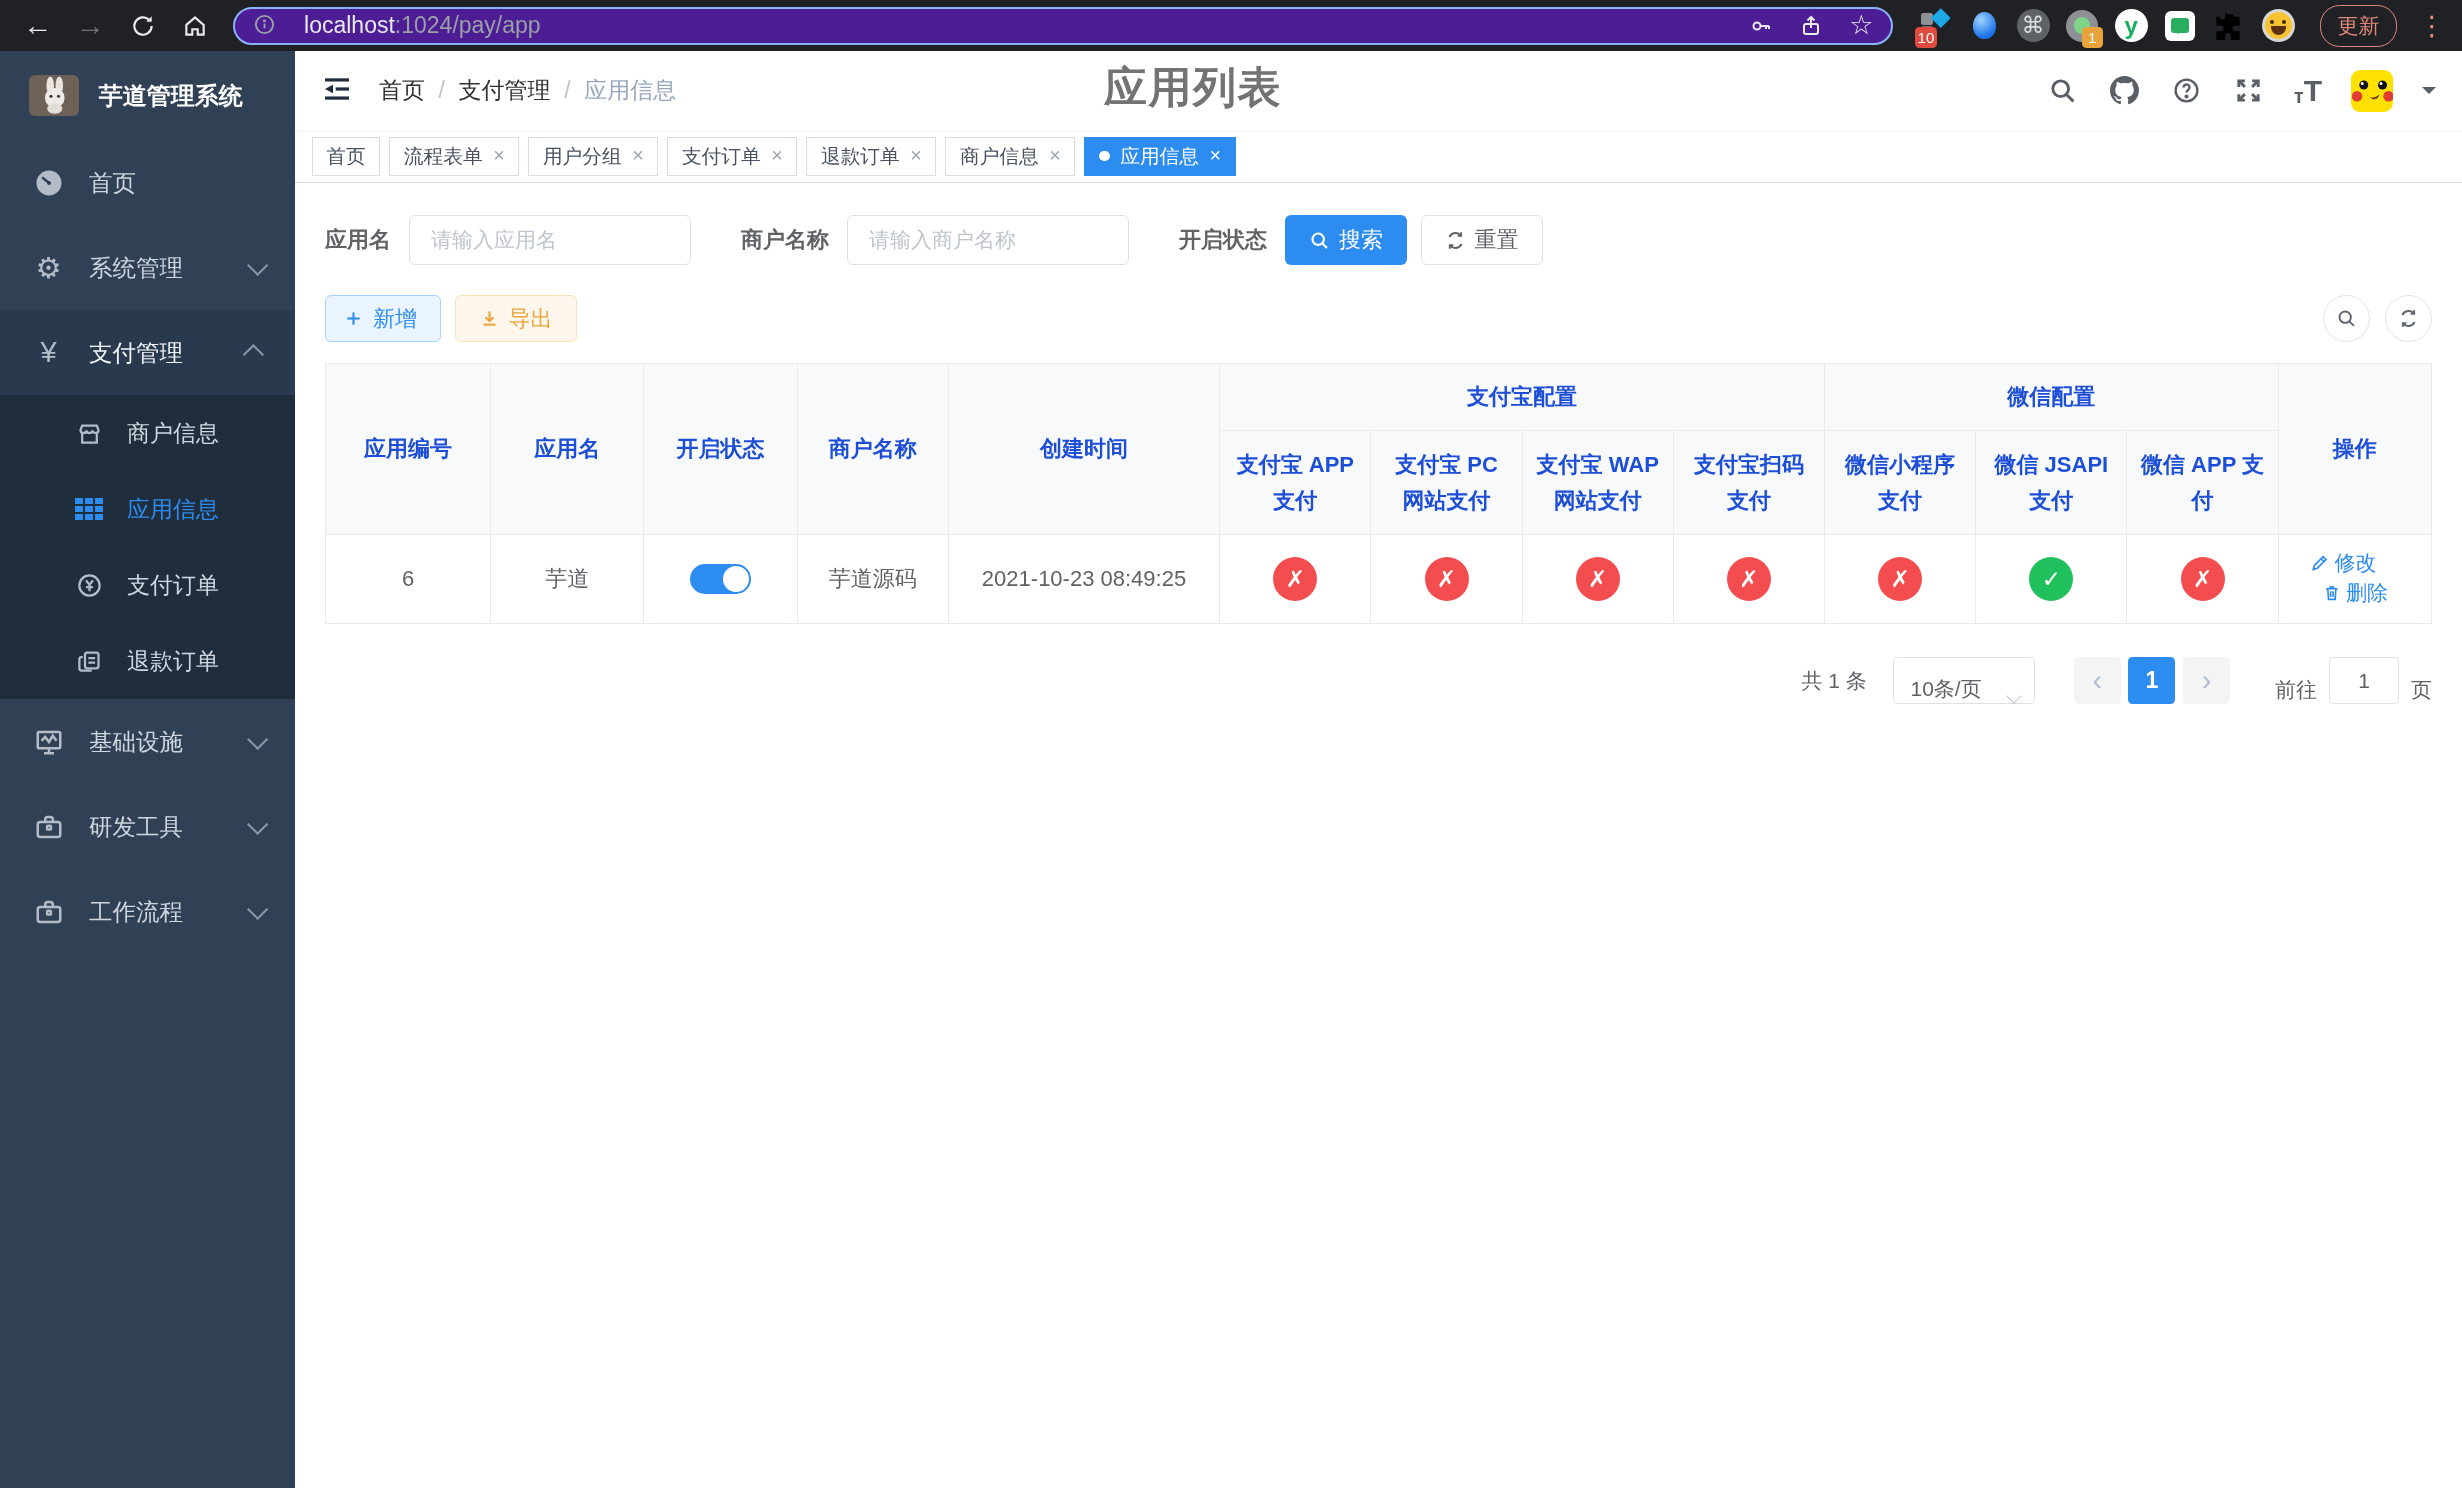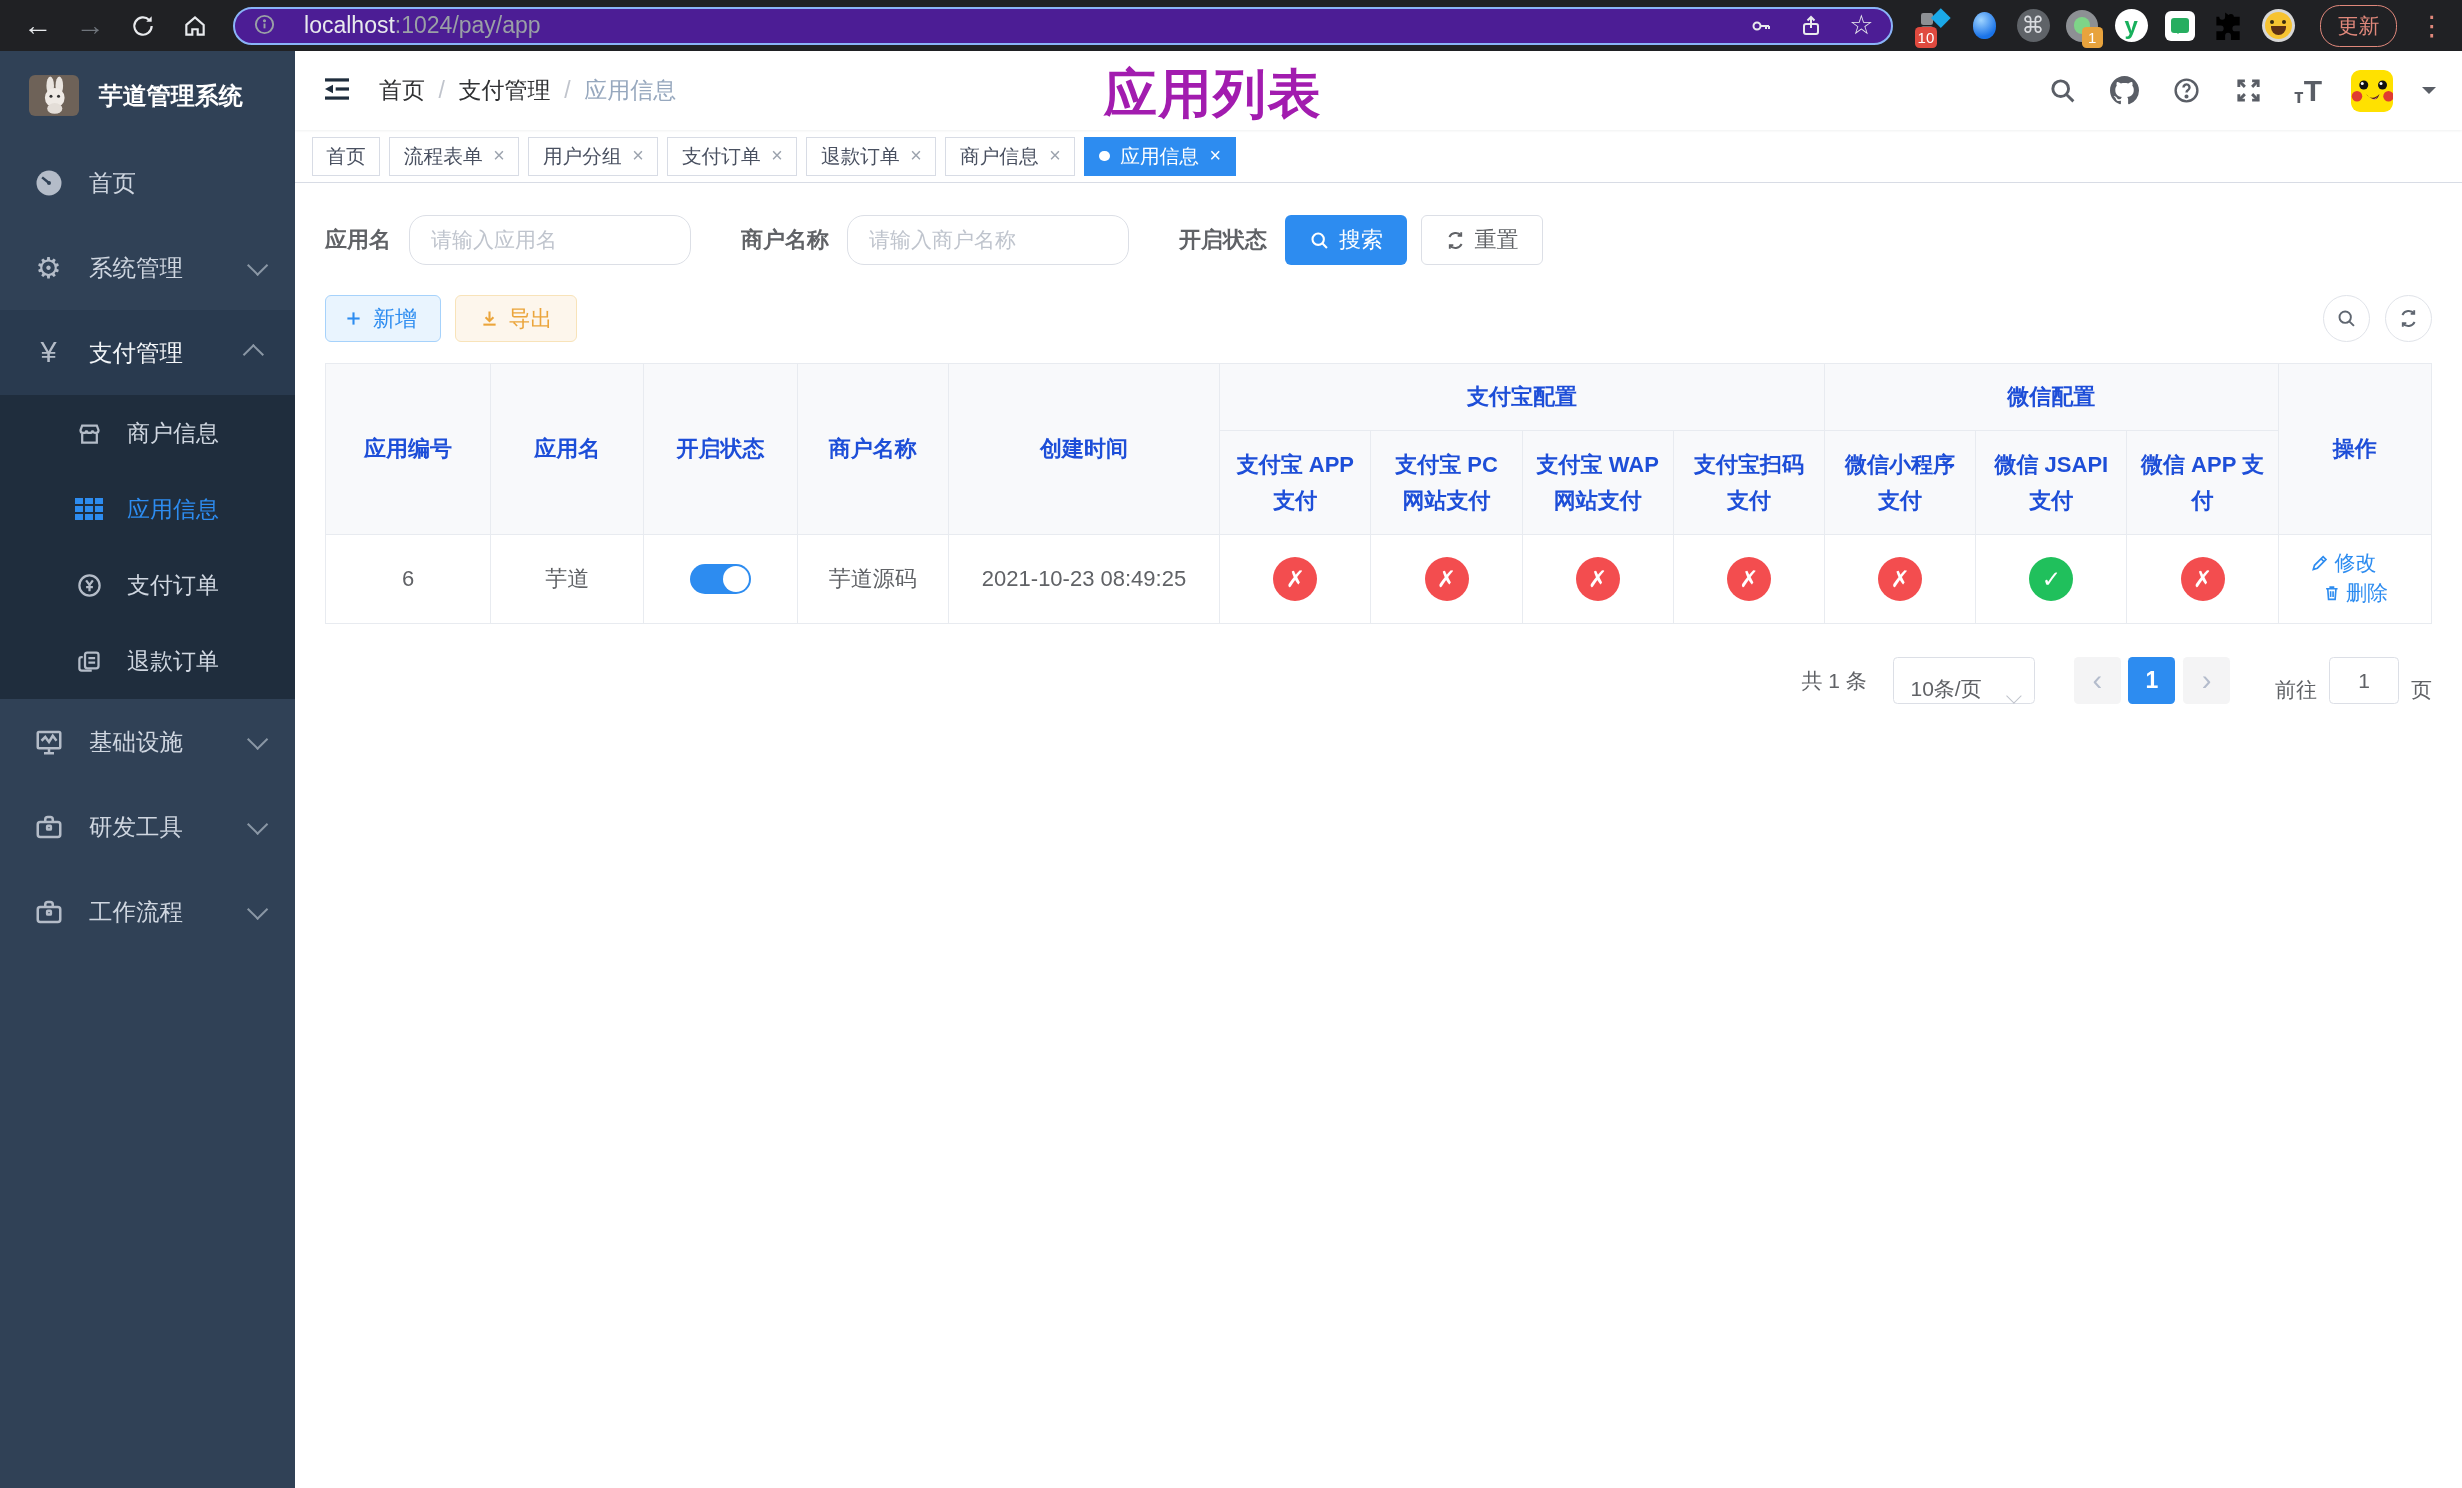--- a/index.html
+++ b/index.html
@@ -76,35 +76,35 @@
   .crumbs .sep { color:#c0c4cc; }
   .crumbs .cur { color:#97a8be; }
   .top-right { margin-left:auto; display:flex; align-items:center; gap:29px; }
   .tr-ic { width:33px; height:33px; display:flex; align-items:center; justify-content:center; color:#5a5e66; }
   .tr-ic svg { width:29px; height:29px; }
   .fontsz { font-size:0; color:#5a5e66; display:flex; align-items:flex-end; }
   .fontsz .small { font-size:19.7px; font-weight:bold; }
   .fontsz .big { font-size:30px; font-weight:bold; }
   .avatar { width:42px; height:42px; border-radius:9px; overflow:hidden; flex:none; }
   .caret { width:0; height:0; border:7.6px solid transparent; border-top-color:#5a5e66; margin-top:7.6px; }
-  .annotation { position:absolute; left:809px; top:7.6px; font-size:53px; font-weight:bold; color:#a21caf; letter-spacing:1.5px; z-index:5; white-space:nowrap; }
+  .annotation { position:absolute; left:809px; top:7.6px; font-size:43px; font-weight:bold; color:#737373; letter-spacing:1.5px; z-index:5; white-space:nowrap; }
 
   
   .tagsbar { height:53px; background:#fff; border-bottom:0.8px solid #d8dce5; display:flex; align-items:center; padding:0 16.7px; gap:9px; box-shadow:0 0.8px 2.3px rgba(0,0,0,.06); }
   .tag { height:39px; display:flex; align-items:center; border:0.8px solid #d8dce5; background:#fff; color:#495060; font-size:19.7px; padding:0 13.6px; gap:10.6px; cursor:pointer; white-space:nowrap; }
   .tag .x { color:#9ca3ae; font-size:19.7px; line-height:1; }
   .tag.active { background:#2d8cf0; border-color:#2d8cf0; color:#fff; }
   .tag.active .x { color:#fff; }
   .tag .dot { width:10.6px; height:10.6px; border-radius:50%; background:#fff; }
 
   
   .content { flex:1; padding:32px 30px 0; background:#fff; }
   .filter { display:flex; align-items:center; font-size:22px; color:#606266; }
   .filter .flabel { font-weight:bold; margin-right:18px; white-space:nowrap; }
-  .tbox { height:50px; border:0.8px solid #dcdfe6; border-radius:17px; background:#fff; display:flex; align-items:center; padding:0 21px; }
+  .tbox { height:50px; border:0.8px solid #dcdfe6; border-radius:6px; background:#fff; display:flex; align-items:center; padding:0 21px; }
   .tbox input { border:none; outline:none; font-size:21px; color:#606266; width:100%; background:transparent; }
   .tbox input::placeholder { color:#bfc4cd; }
   .w-input { width:282px; margin-right:50px; }
   .selbox { width:297px; height:50px; border:0.8px solid #dcdfe6; border-radius:6px; display:flex; align-items:center; padding:0 18px; color:#bfc4cd; font-size:21px; justify-content:space-between; margin-right:21px; }
   .selbox .sv { white-space:nowrap; overflow:hidden; }
   .sel-chev { width:10.6px; height:10.6px; border-right:1.5px solid #c0c4cc; border-bottom:1.5px solid #c0c4cc; transform:rotate(45deg) translateY(-2.3px); flex:none; }
   .btn { height:50px; border-radius:6px; font-size:22px; display:inline-flex; align-items:center; justify-content:center; gap:9px; padding:0 23px; cursor:pointer; border:0.8px solid transparent; white-space:nowrap; }
   .btn svg { width:21px; height:21px; }
   .btn-primary { background:#2d8cf0; color:#fff; }
   .btn-plain { background:#fff; border-color:#dcdfe6; color:#606266; }

